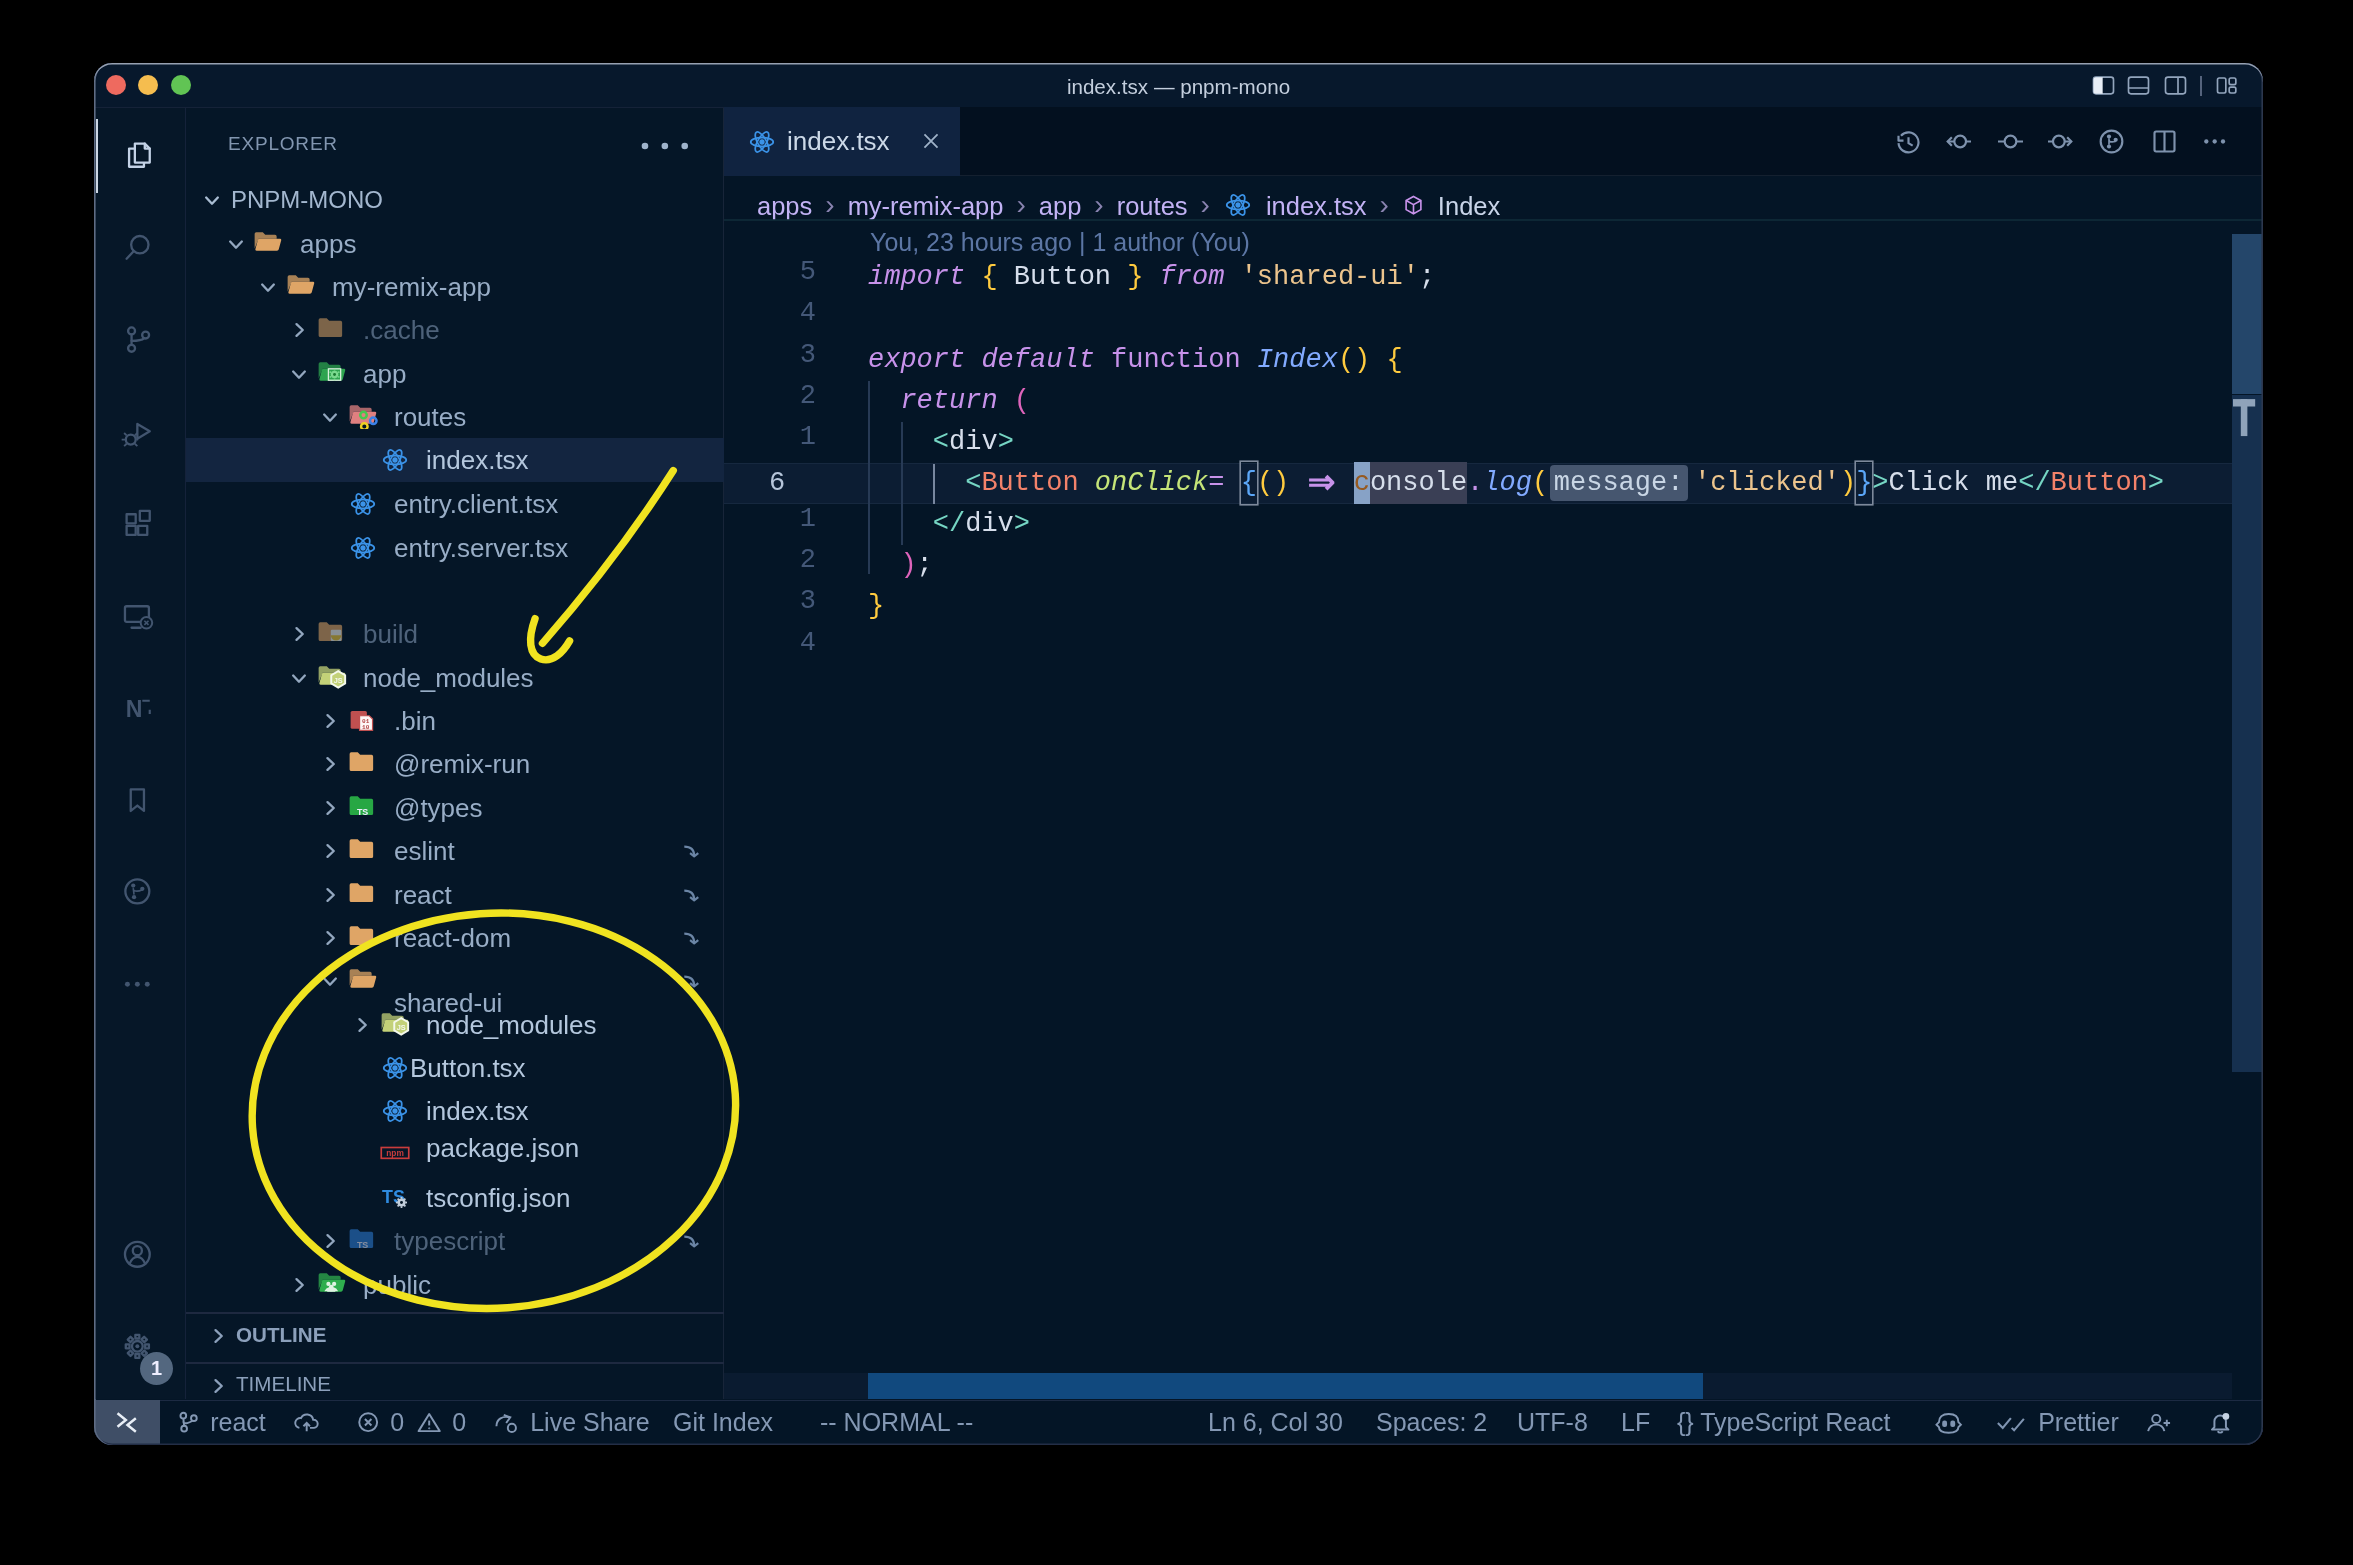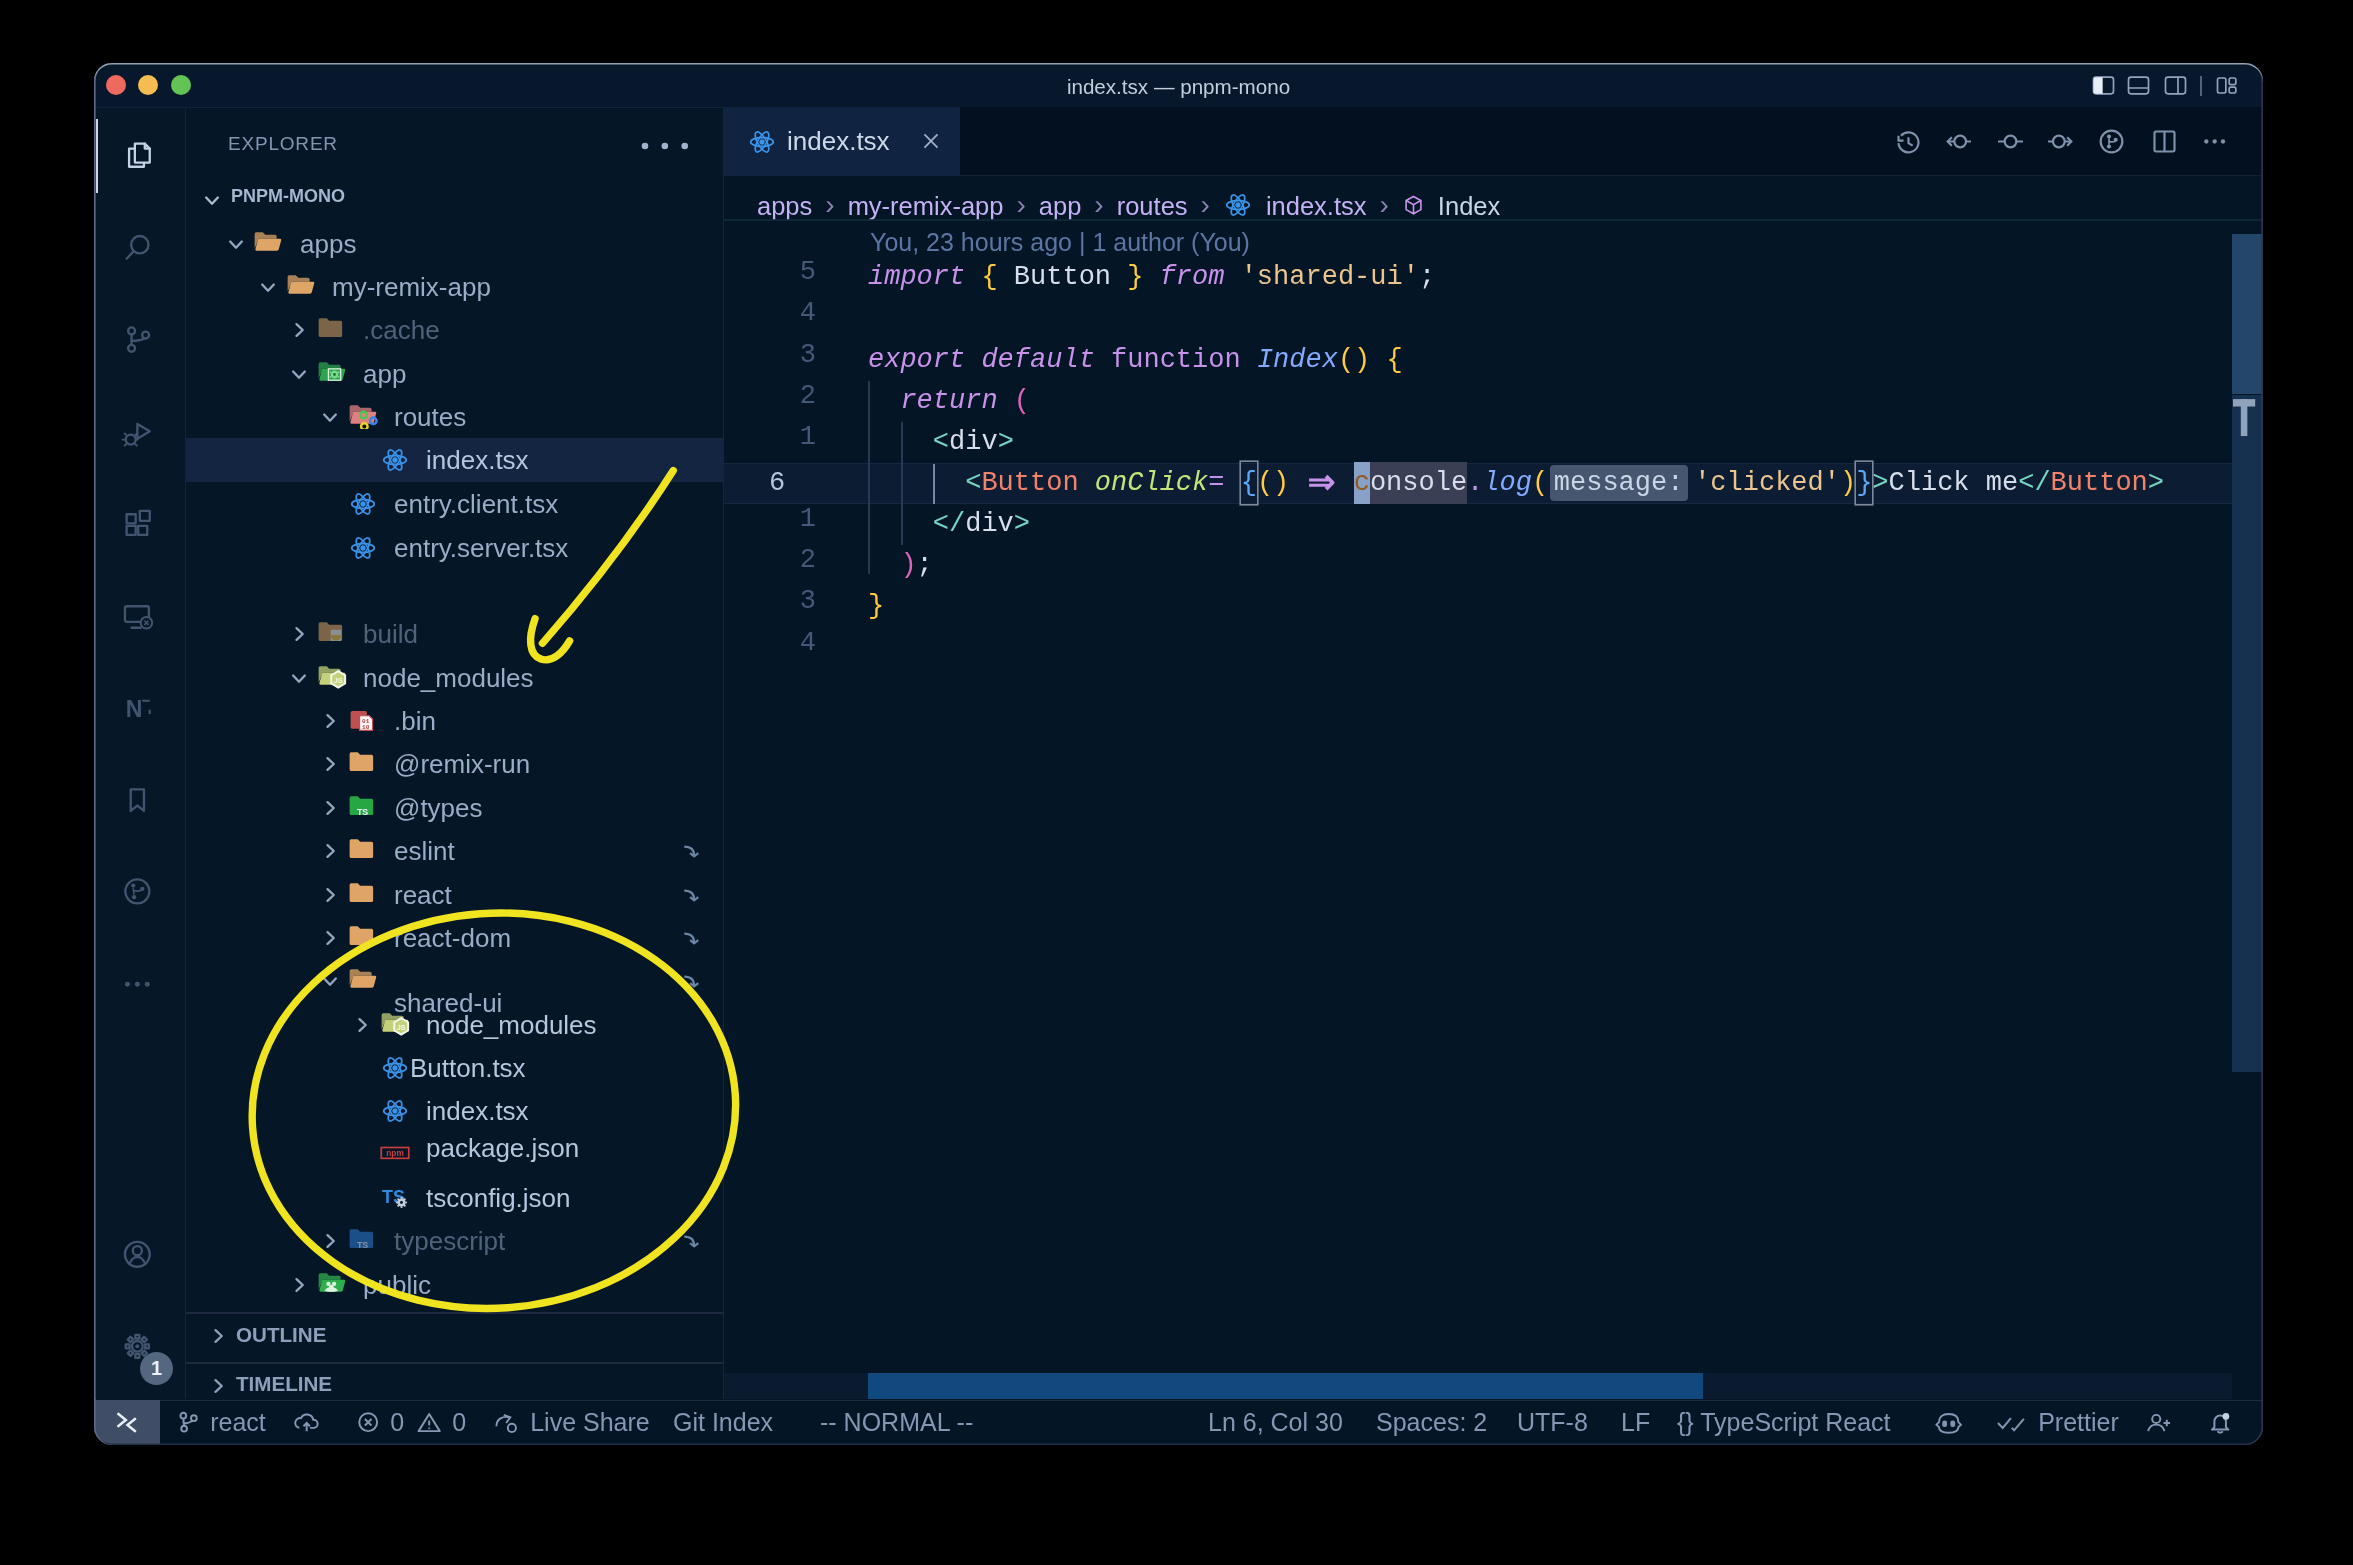--- a/index.html
+++ b/index.html
@@ -131,21 +131,21 @@
     <div class="abs" style="left:546px;top:76px"><svg width="53" height="10" viewBox="0 0 64 12" style="">
         <g fill="#9fb3cb">
           <circle cx="6" cy="6" r="4"></circle>
           <circle cx="30" cy="6" r="4"></circle>
           <circle cx="54" cy="6" r="4"></circle>
         </g>
       </svg></div>
     <div class="abs" style="left:108px;top:127px"><svg width="20" height="20" viewBox="0 0 24 24" style="">
         <polyline points="5,9 12,16.5 19,9" fill="none" stroke="#a9bcd2" stroke-width="2.8" stroke-linecap="round" stroke-linejoin="round"></polyline>
       </svg></div>
-    <div class="abs" style="left:137px;top:123px;font-size:18px;font-weight:bold;color:#a3b7cf">PNPM-MONO</div>
+    <div class="abs" style="left:137px;top:123px;font-size:24px;font-weight:normal;color:#a3b7cf">PNPM-MONO</div>
     <div class="abs" style="left:92px;top:159px;width:538px;height:44px">
       <div class="abs" style="left:40px;top:12.3px"><svg width="20" height="20" viewBox="0 0 24 24" style="">
           <polyline points="5,9 12,16.5 19,9" fill="none" stroke="#93a7bf" stroke-width="2.8" stroke-linecap="round" stroke-linejoin="round"></polyline>
         </svg></div>
       <div class="abs" style="left:67px;top:7.4px"><svg width="31" height="27" viewBox="0 0 38 33" style="">
           <g opacity="1">
             <path d="M2 6 q0-2 2-2 h8 l3 3 h12 q2 0 2 2 v3 h-22 l-5 12 z" fill="#dfa566" opacity="0.75"></path>
             <path d="M7 12 h26 q2 0 1.6 1.8 l-3 11 q-.4 1.7-2.2 1.7 h-25 q-2 0-1.5-1.8 l3-11 q.5-1.7 2.1-1.7 z" fill="#dfa566"></path>
           </g>
         </svg></div>
@@ -520,21 +520,21 @@
     </div>
     <div class="abs" style="left:92px;top:1249px;width:538px;height:1.6px;background:#1e2940"></div>
     <div class="abs" style="left:114px;top:1263px"><svg width="20" height="20" viewBox="0 0 24 24" style="">
         <polyline points="9,5 16.5,12 9,19" fill="none" stroke="#8ca0bb" stroke-width="2.8" stroke-linecap="round" stroke-linejoin="round"></polyline>
       </svg></div>
     <div class="abs" style="left:142px;top:1260px;font-size:20.6px;font-weight:bold;color:#8ca0bb">OUTLINE</div>
     <div class="abs" style="left:92px;top:1299px;width:538px;height:1.6px;background:#1e2940"></div>
     <div class="abs" style="left:114px;top:1313px"><svg width="20" height="20" viewBox="0 0 24 24" style="">
         <polyline points="9,5 16.5,12 9,19" fill="none" stroke="#8ca0bb" stroke-width="2.8" stroke-linecap="round" stroke-linejoin="round"></polyline>
       </svg></div>
-    <div class="abs" style="left:142px;top:1309px;font-size:20.6px;font-weight:bold;color:#8ca0bb">TIMELINE</div>
+    <div class="abs" style="left:142px;top:1309px;font-size:20.6px;font-weight:normal;color:#8ca0bb">TIMELINE</div>
     <div class="abs" style="left:630px;top:45px;width:1539px;height:1291px;background:#041526"></div>
     <div class="abs" style="left:630px;top:44px;width:1539px;height:69px;background:#03101f;border-bottom:0.8px solid #14202f"></div>
     <div class="abs" style="left:630px;top:44px;width:236px;height:69px;background:#102340"></div>
     <div class="abs" style="left:653px;top:64px"><svg width="30" height="30" viewBox="0 0 36 36" style="">
         <g opacity="1" transform="translate(18,18)">
           <circle r="3.2" fill="#3b93e8"></circle>
           <ellipse rx="13.5" ry="5.2" stroke="#3b93e8" stroke-width="2.1" fill="none"></ellipse>
           <ellipse rx="13.5" ry="5.2" stroke="#3b93e8" stroke-width="2.1" fill="none" transform="rotate(60)"></ellipse>
           <ellipse rx="13.5" ry="5.2" stroke="#3b93e8" stroke-width="2.1" fill="none" transform="rotate(120)"></ellipse>
         </g>

